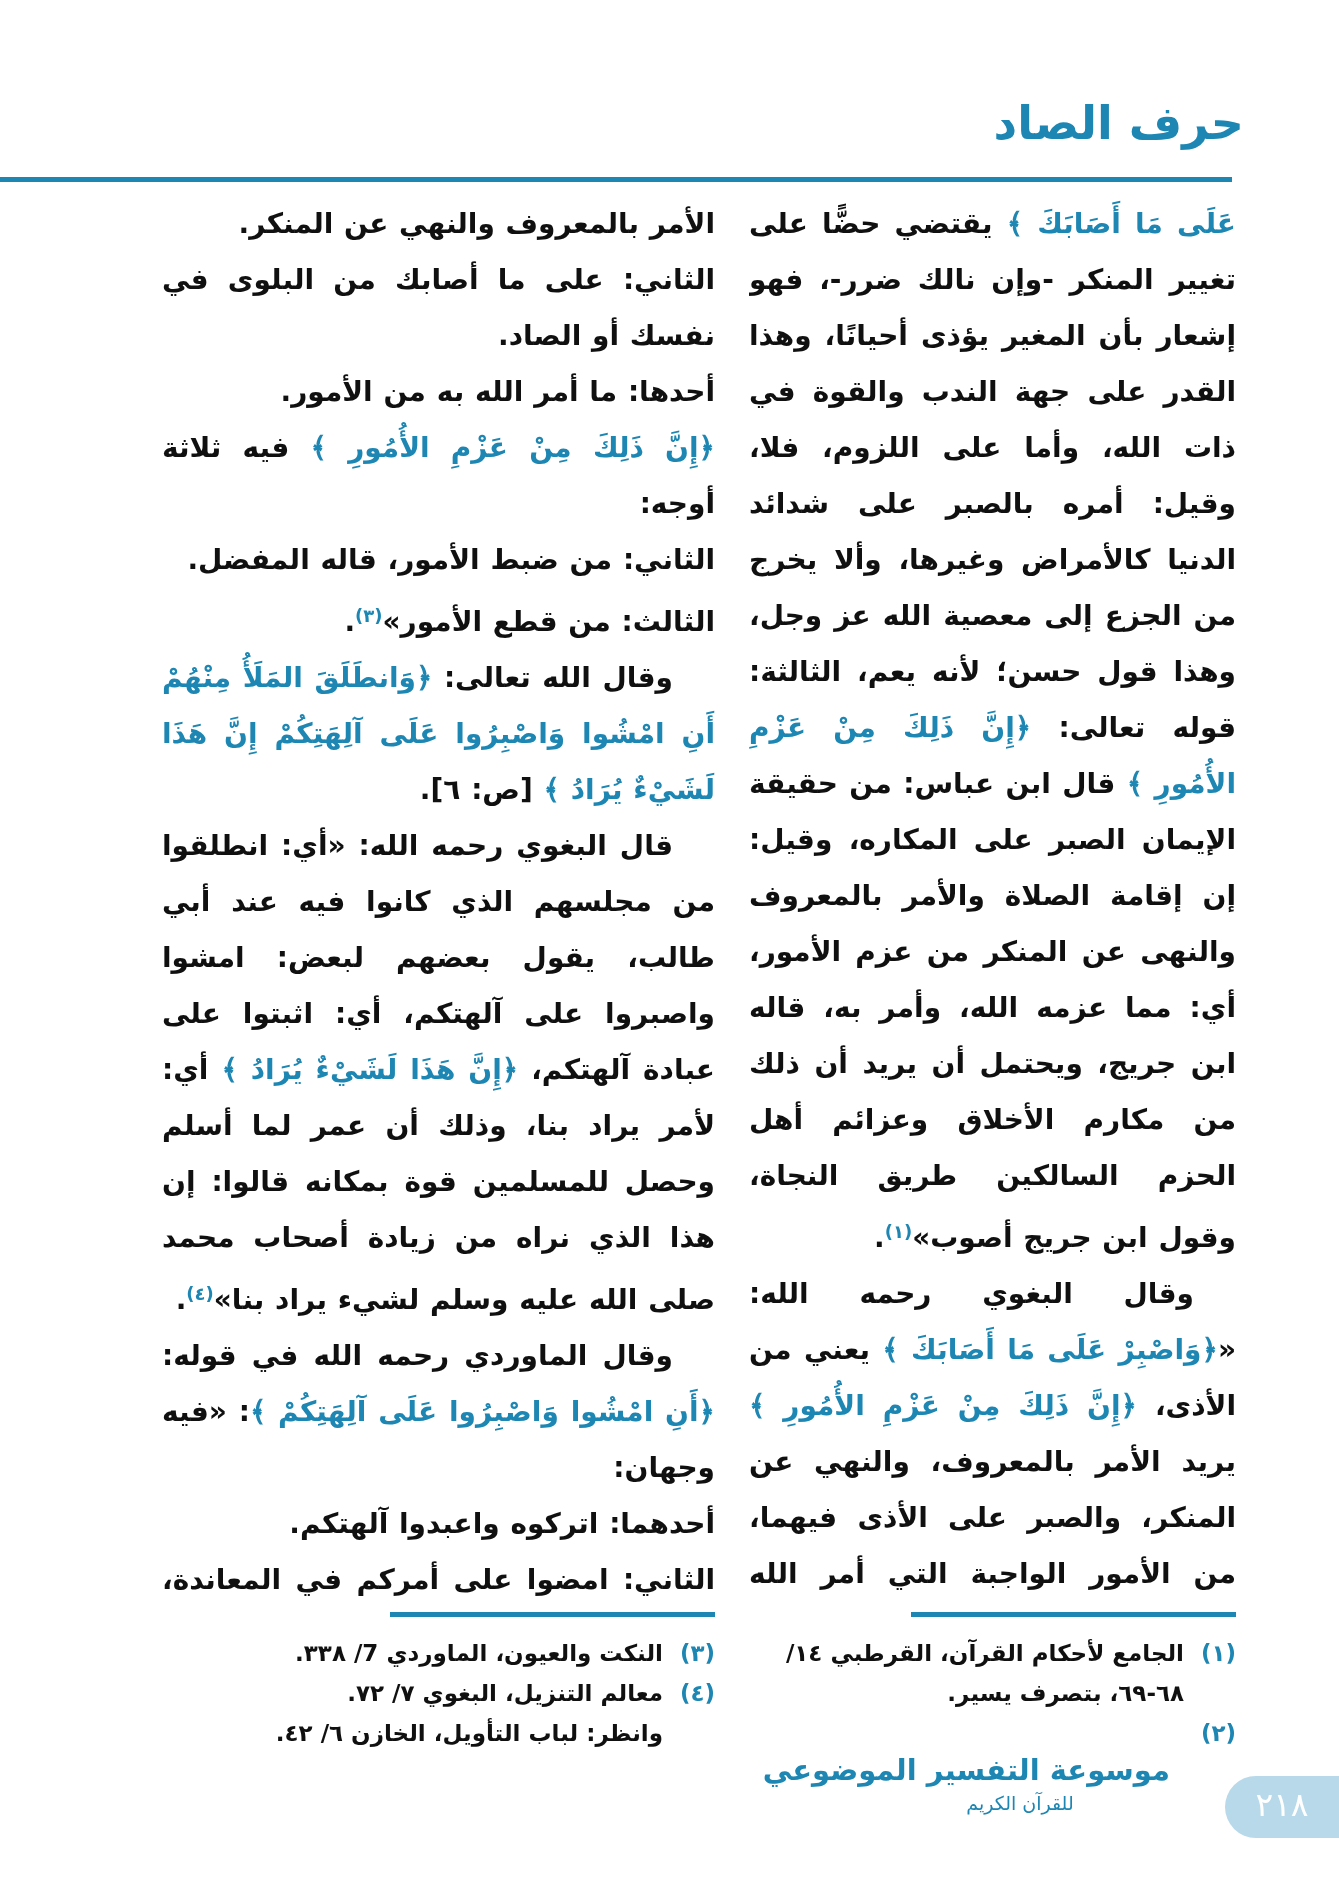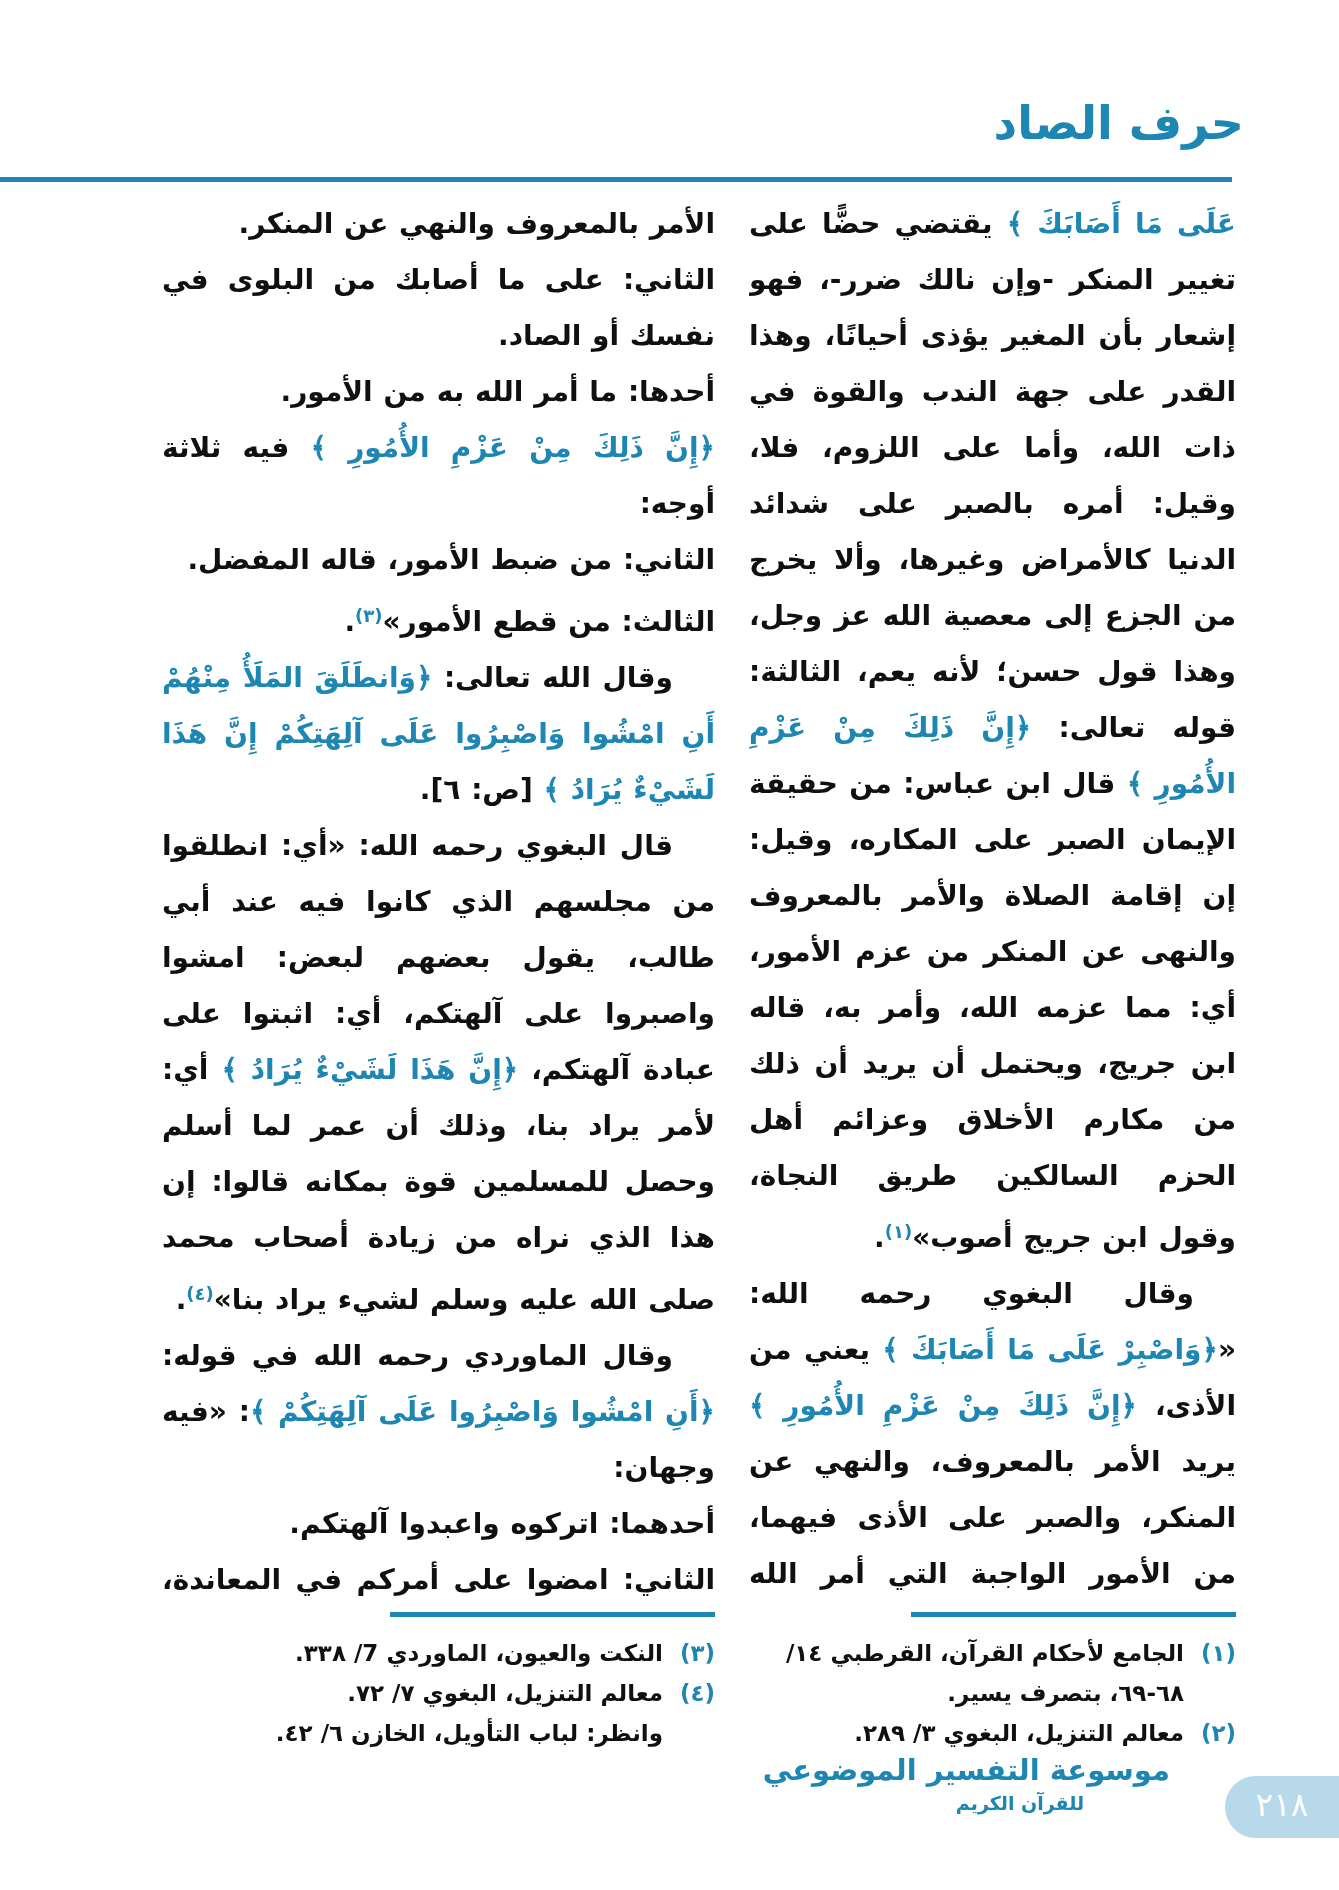--- a/index.html
+++ b/index.html
@@ -46,21 +46,21 @@
   .fn-rule{width:325px;height:5px;background:var(--accent);margin-bottom:16px;}
   .footnote{display:flex;font-size:23px;line-height:40px;font-weight:700;color:var(--ink);}
   .fn-num{color:var(--accent);width:52px;flex:none;}
   .fn-text{flex:1;text-align:right;}
 
   .logo{
     position:absolute;top:1752px;left:870px;width:300px;text-align:center;
     color:var(--accent);line-height:1.25;
   }
   .logo-main{font-size:29px;font-weight:900;letter-spacing:-2px;white-space:nowrap;}
-  .logo-sub{font-size:19px;font-weight:700;margin-top:4px;letter-spacing:-1px;}
+  .logo-sub{font-size:19px;font-weight:400;margin-top:4px;letter-spacing:-1px;}
 
   .page-badge{
     position:absolute;top:1776px;right:0;width:114px;height:62px;
     background:var(--badge-bg);border-radius:31px 0 0 31px;
     color:#ffffff;font-size:33px;font-weight:400;text-align:center;line-height:58px;
   }
 </style>
 </head>
 <body>
 
@@ -95,21 +95,20 @@
 
   <div class="footnotes footnotes-right">
     <div class="fn-rule"></div>
     <div class="fn-list">
         <div class="footnote">
           <span class="fn-num">(١)</span>
           <span class="fn-text">الجامع لأحكام القرآن، القرطبي ١٤/ ٦٨-٦٩، بتصرف يسير.</span>
         </div>
         <div class="footnote">
           <span class="fn-num">(٢)</span>
-          <span class="fn-text">معالم التنزيل، البغوي ٣/ ٢٨٩.</span>
         </div>
       </div>
   </div>
 
   <div class="footnotes footnotes-left">
     <div class="fn-rule"></div>
     <div class="fn-list">
         <div class="footnote">
           <span class="fn-num">(٣)</span>
           <span class="fn-text">النكت والعيون، الماوردي 7/ ٣٣٨.</span>

